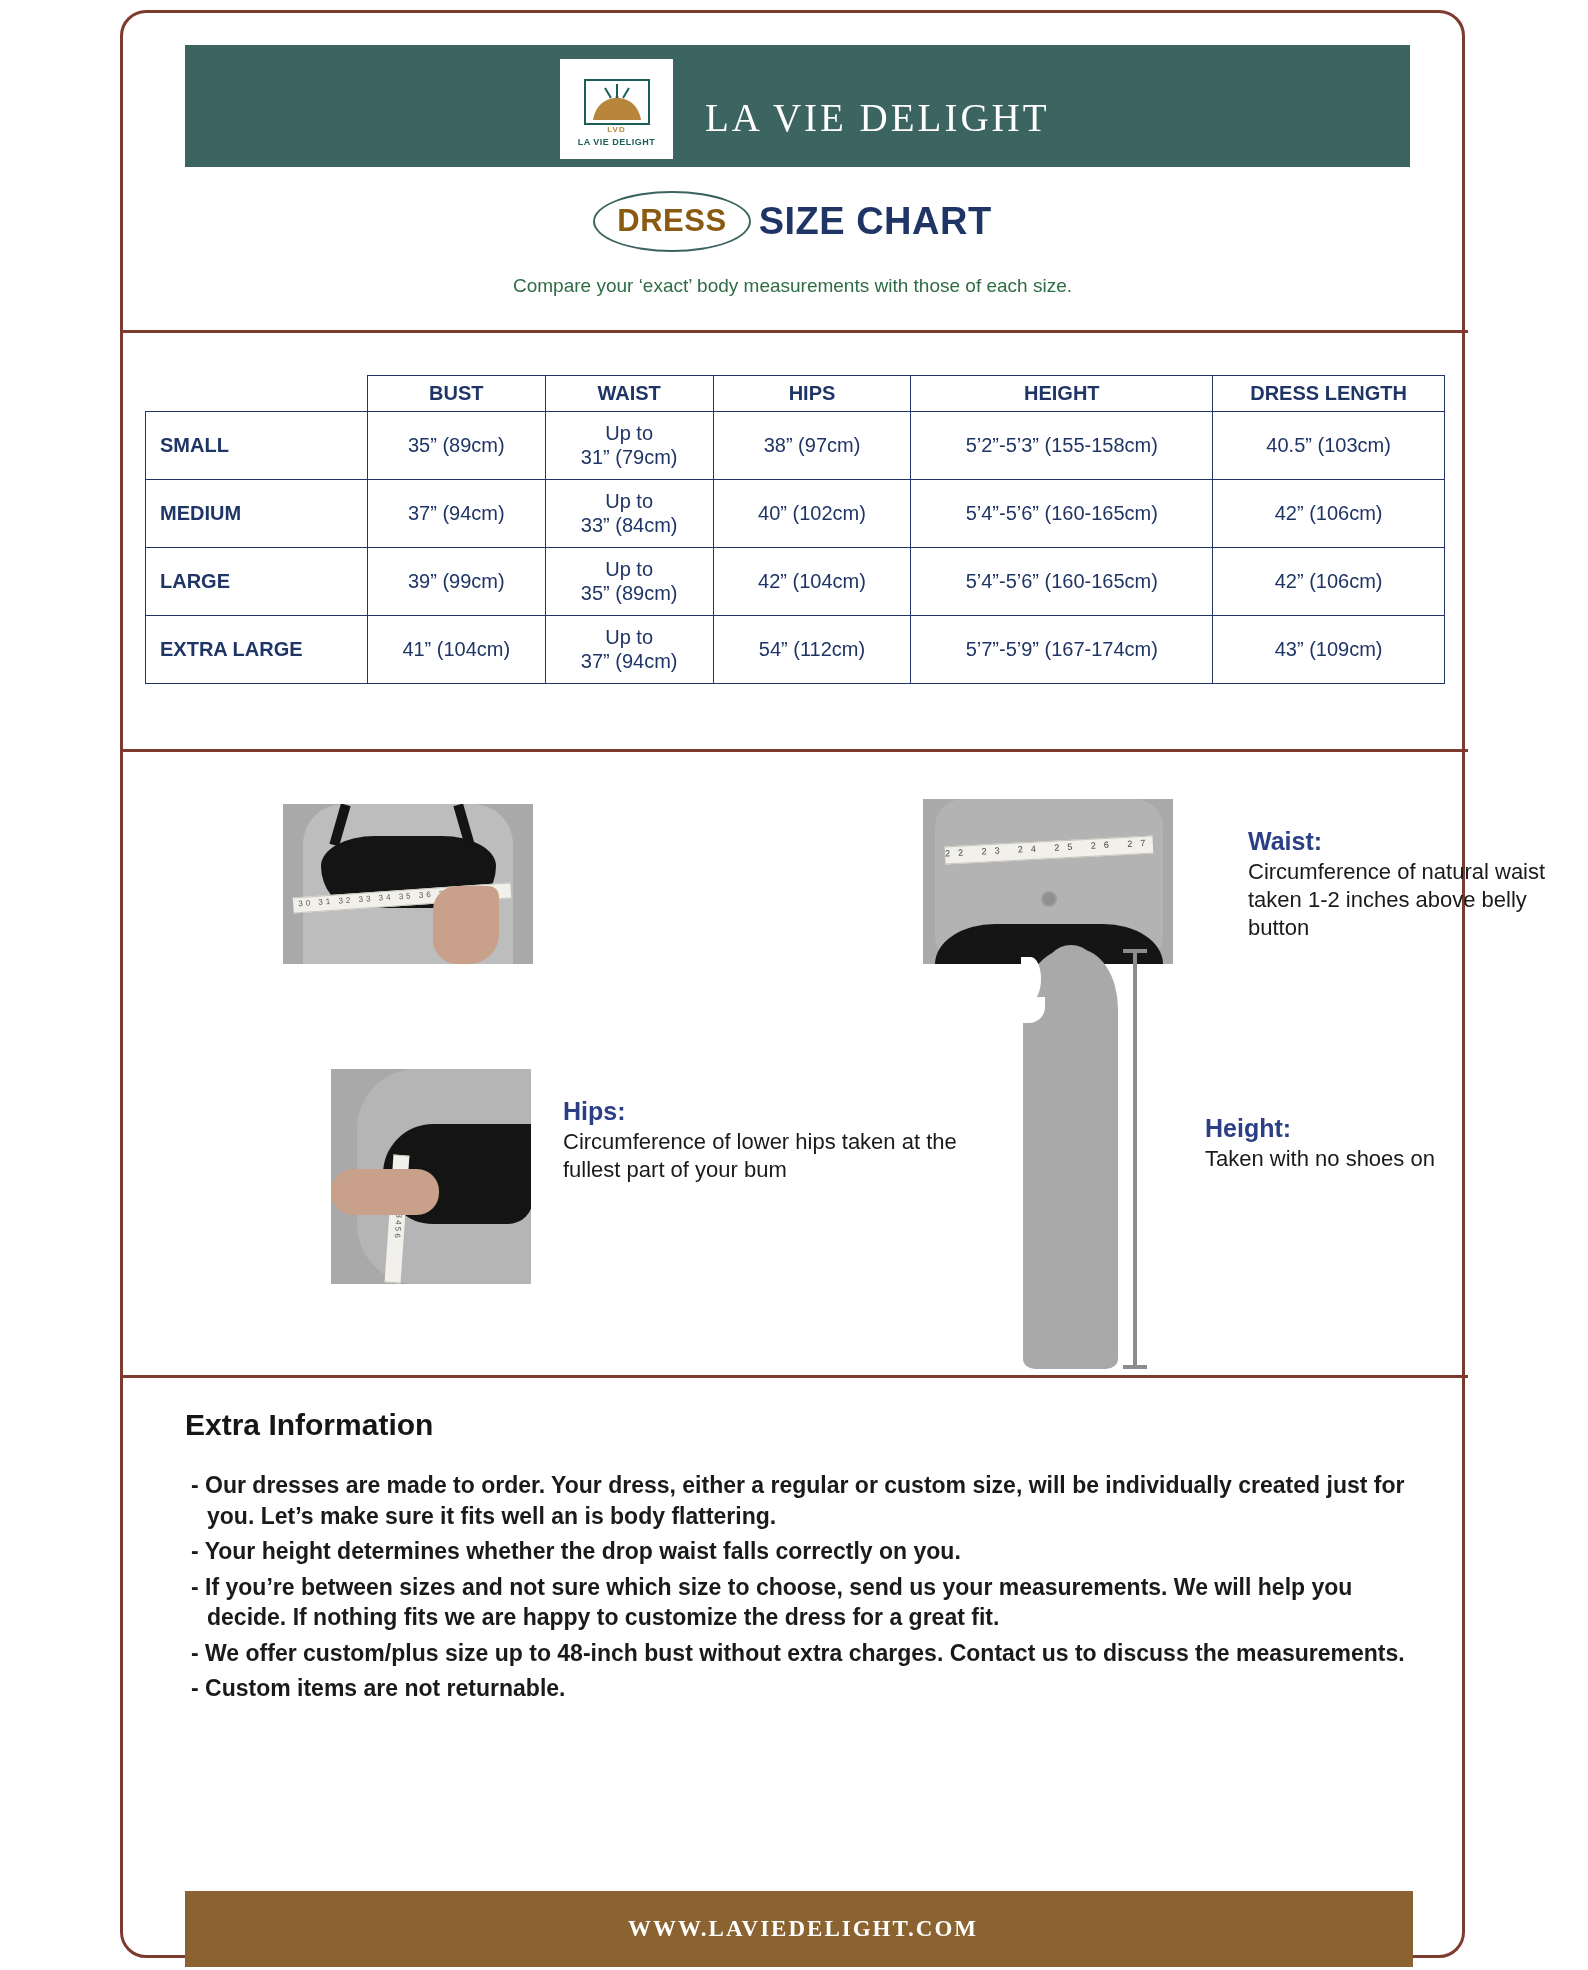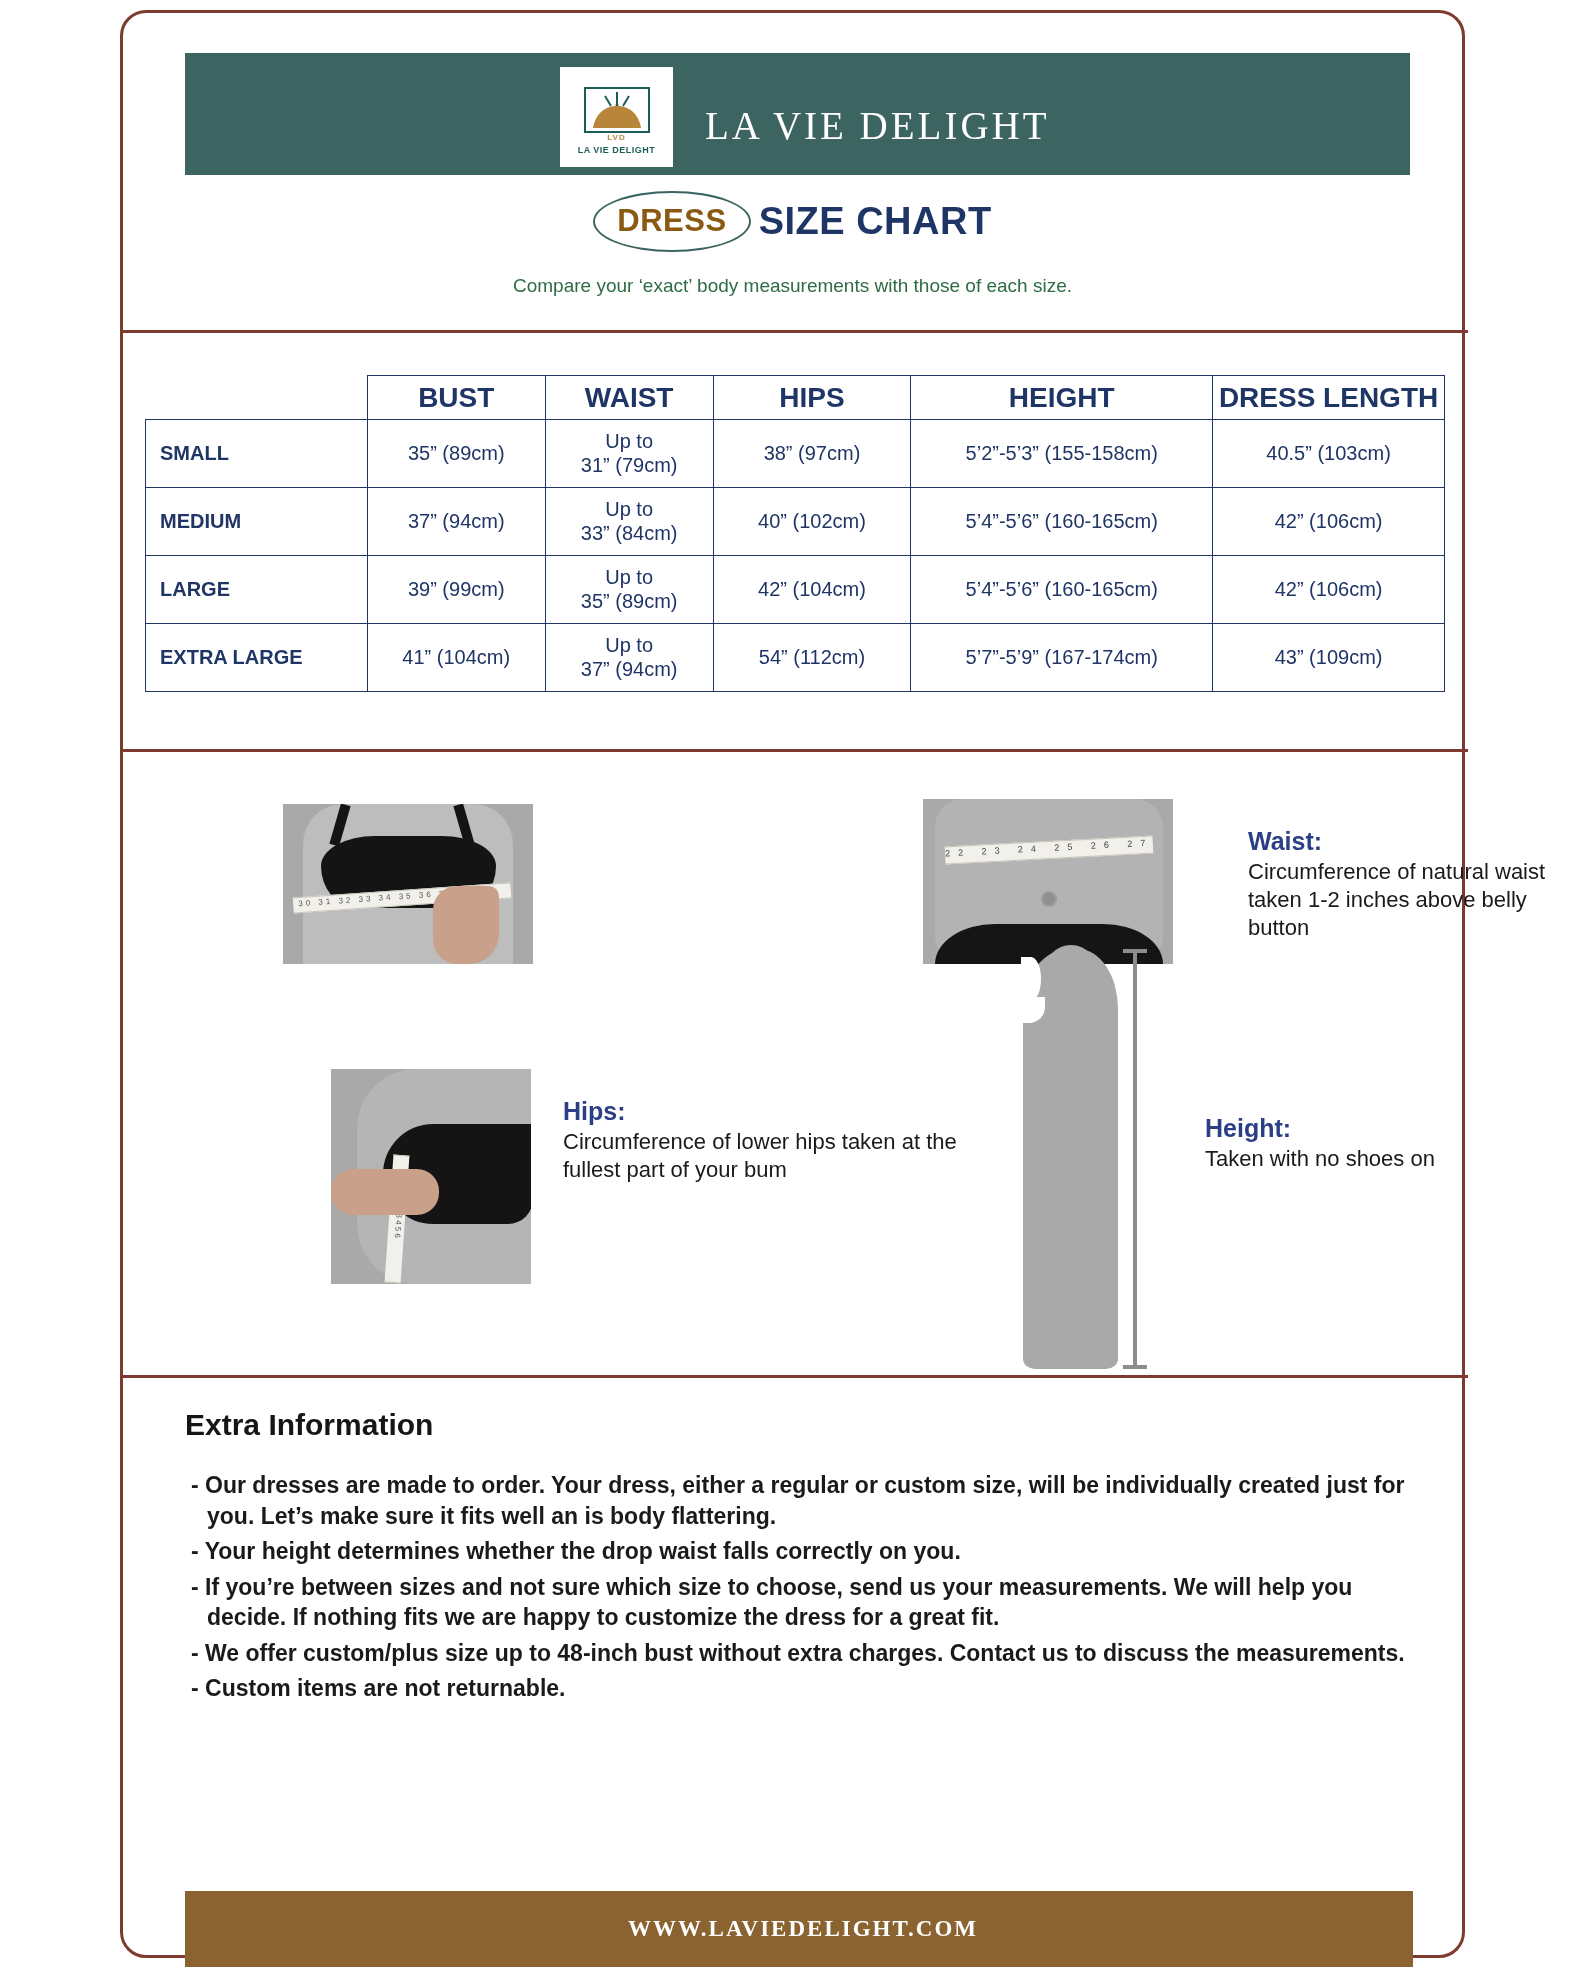--- a/index.html
+++ b/index.html
@@ -23,21 +23,21 @@
     height: 1948px;
     border: 3px solid #7c3b2e;
     border-radius: 26px;
     background: #ffffff;
   }
 
   
   .header-band {
     position: absolute;
     left: 62px;
-    top: 40px;
+    top: 32px;
     width: 1225px;
     height: 122px;
     background: #3c6460;
     display: flex;
     align-items: center;
     justify-content: center;
   }
   .logo-box {
     position: absolute;
     left: 375px;
@@ -148,21 +148,21 @@
   table.sizes th, table.sizes td {
     border: 1px solid #1f3566;
     text-align: center;
     padding: 5px 4px;
     font-weight: normal;
     line-height: 1.18;
   }
   table.sizes thead th {
     font-weight: bold;
     height: 36px;
-    font-size: 28px;
+    font-size: 20px;
   }
   table.sizes tbody tr { height: 68px; }
   table.sizes td.rowhead {
     font-weight: bold;
     text-align: left;
     padding-left: 14px;
     width: 222px;
   }
   table.sizes thead th.corner { border-top: none; border-left: none; }
   .col-bust { width: 178px; }

